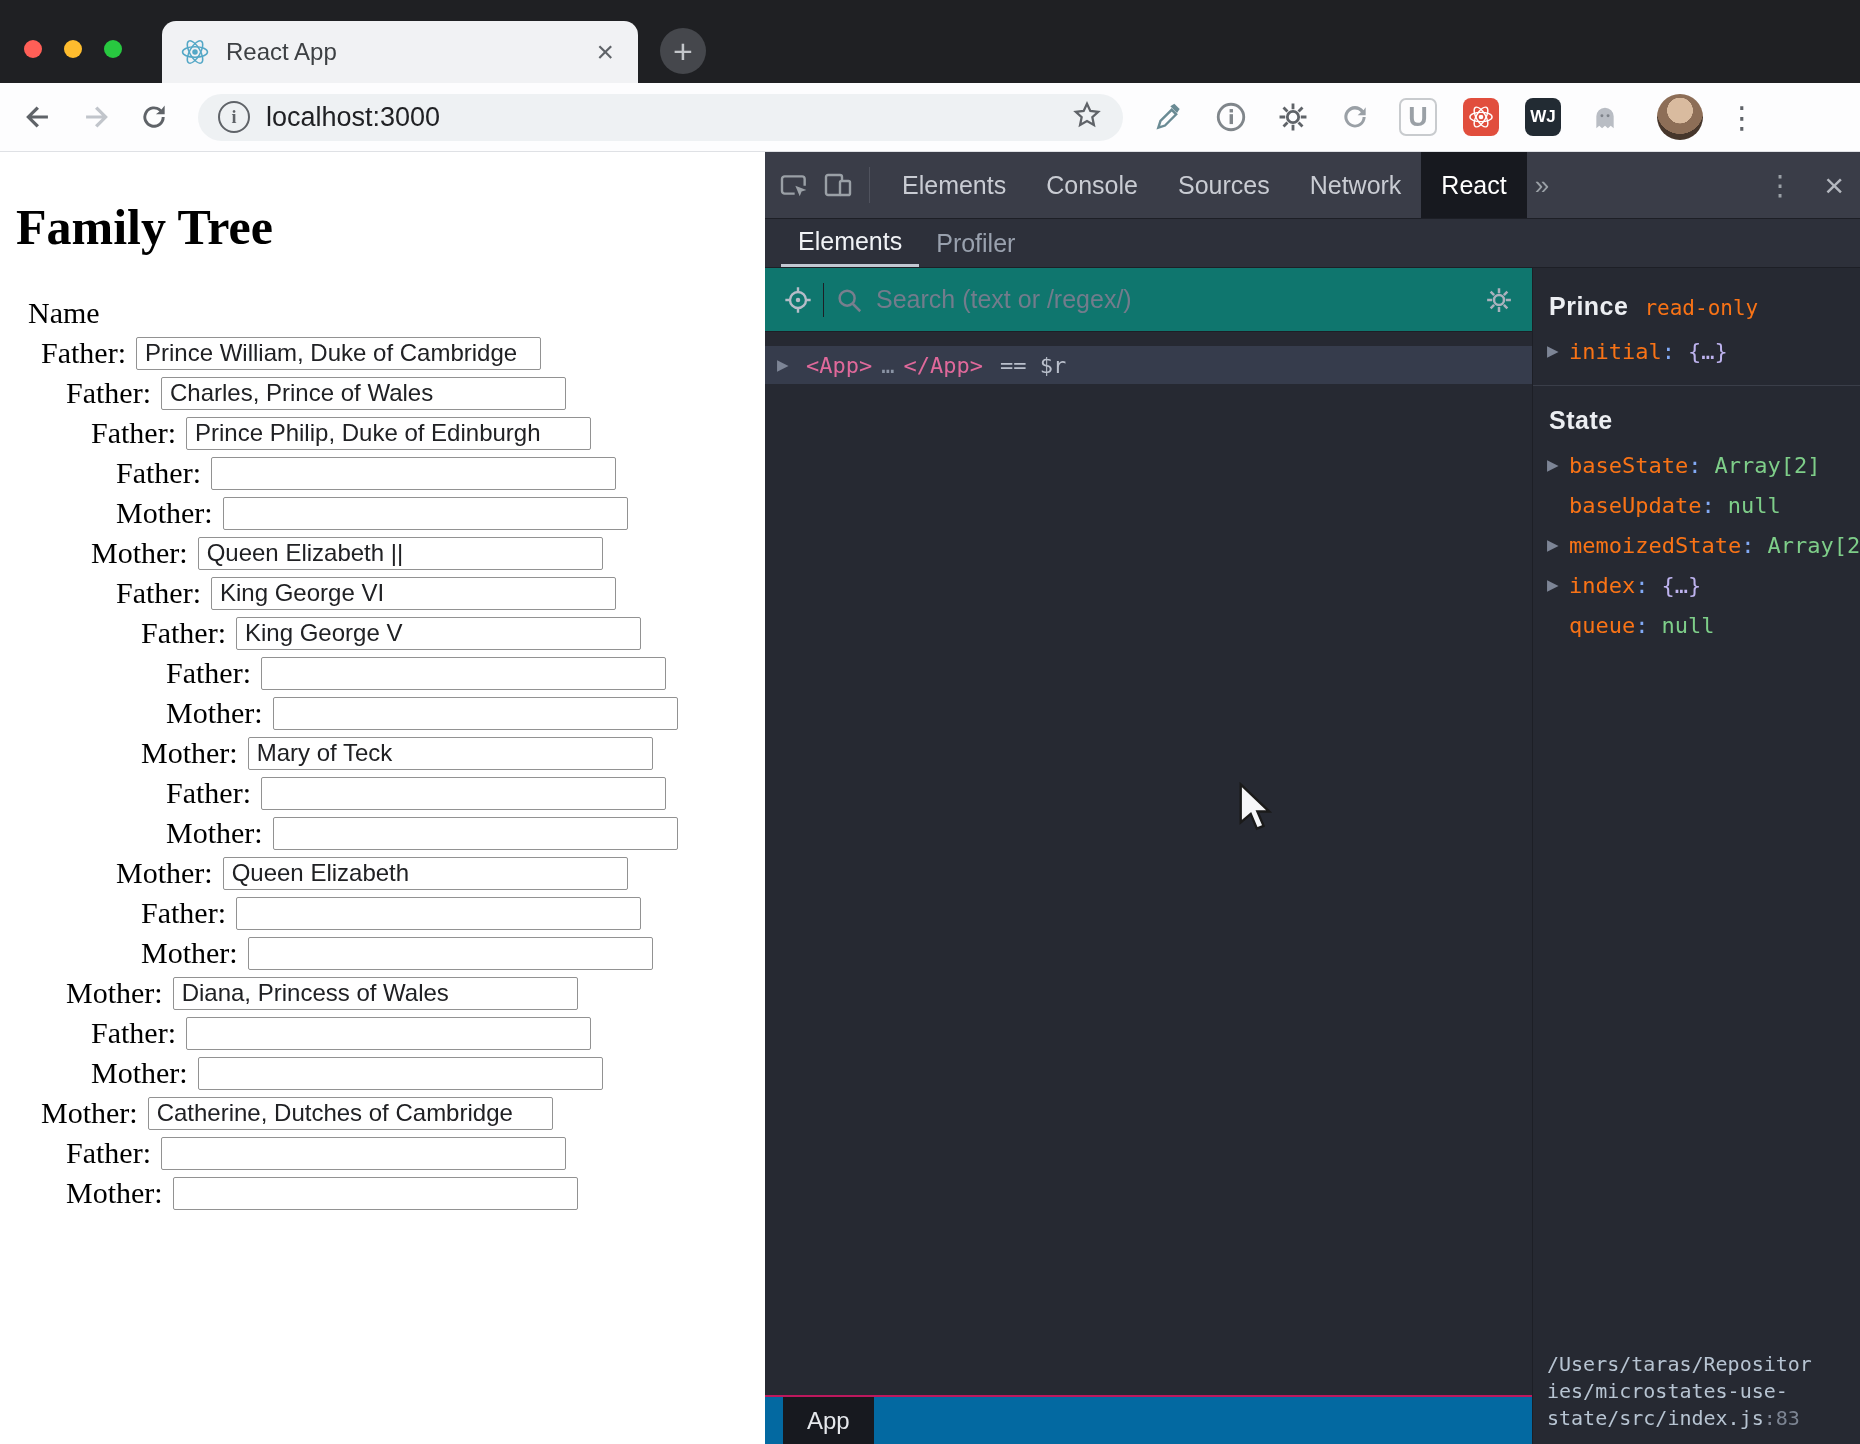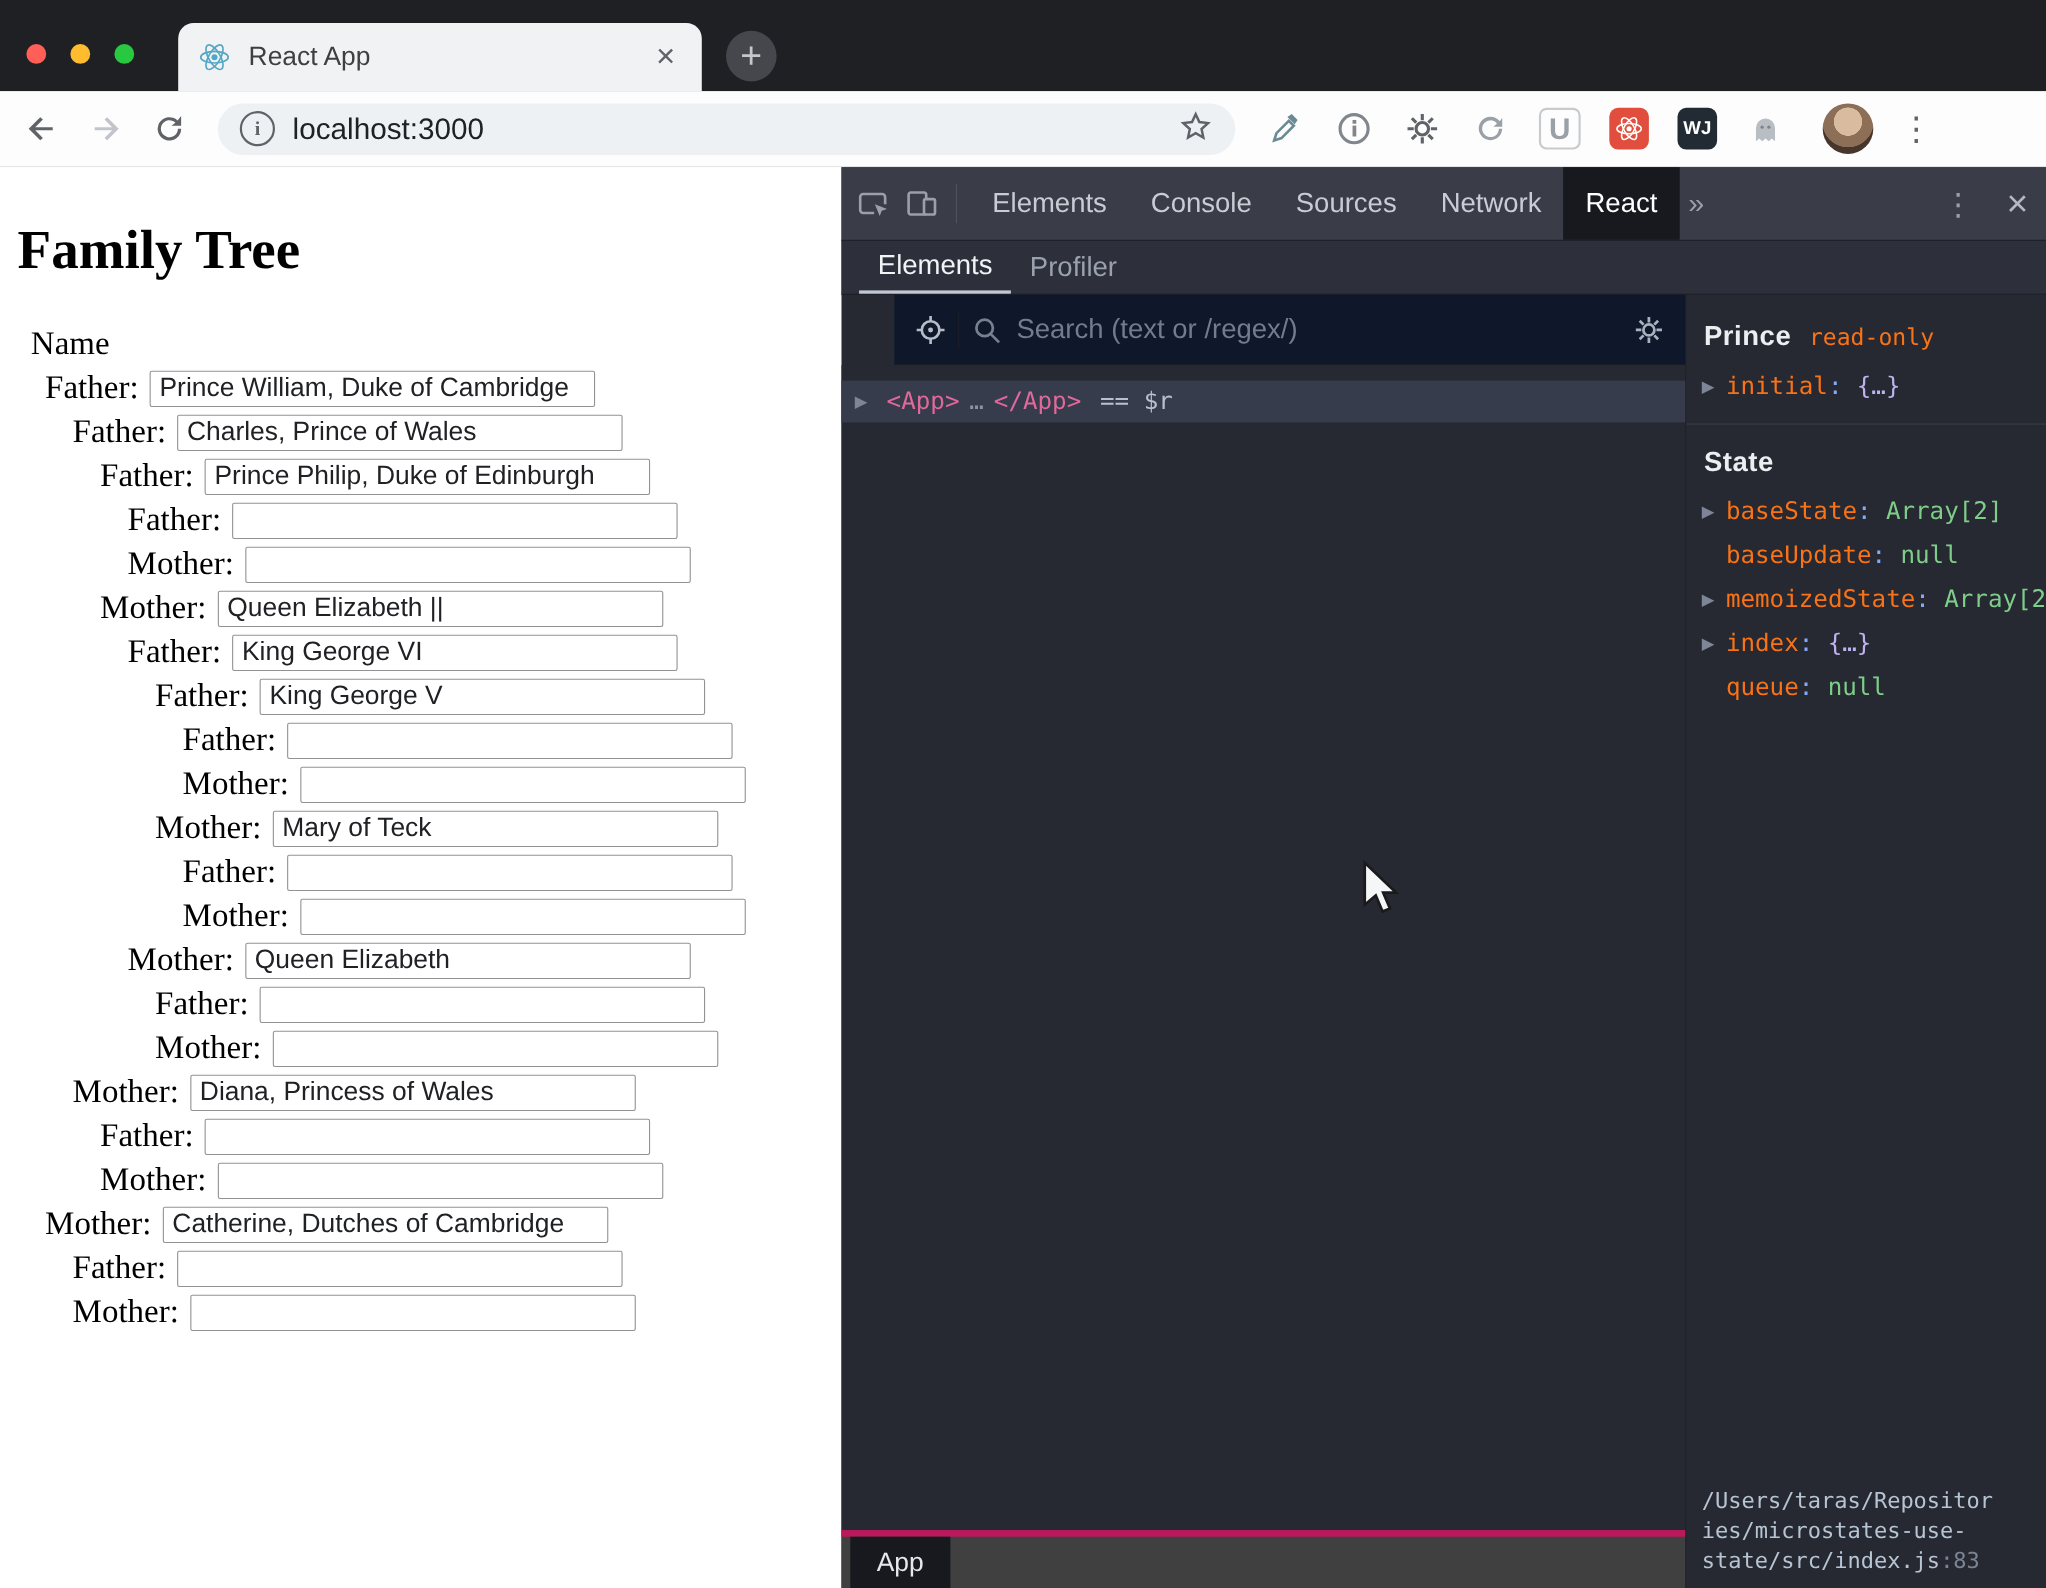--- a/index.html
+++ b/index.html
@@ -57,32 +57,32 @@
   .dt-spacer{flex:1;}
   .dt-menu{font-size:28px;color:#9aa0a6;font-family:"DejaVu Sans",sans-serif;margin-right:30px;}
   .dt-close{font-size:34px;color:#b4b8bf;line-height:1;}
 
   .dt-subtabs{height:48px;flex:0 0 auto;background:#2d303a;border-bottom:1px solid #1d1f26;display:flex;align-items:stretch;padding-left:16px;color:#99a1ae;font-size:25px;}
   .subtab{padding:0 17px;display:flex;align-items:center;box-sizing:border-box;}
   .subtab.active{color:#f1f3f6;border-bottom:3px solid #c2c8d2;}
 
   .dt-body{flex:1;display:flex;min-height:0;}
   .dt-left{width:768px;flex:0 0 auto;display:flex;flex-direction:column;border-right:1px solid #1d1f26;box-sizing:border-box;}
-  .searchrow{height:63px;flex:0 0 auto;background:#0f172a;border-bottom:1px solid #1d1f26;display:flex;align-items:center;padding:0 16px;gap:8px;margin-left:48px;}
+  .searchrow{height:63px;flex:0 0 auto;background:#0f766e;border-bottom:1px solid #1d1f26;display:flex;align-items:center;padding:0 16px;gap:8px;}
   .vdiv{width:1px;height:34px;background:#1d1f26;flex:0 0 auto;}
   .dt-search{flex:1;background:transparent;border:none;outline:none;color:#dfe3ea;font-size:25px;font-family:"Liberation Sans",sans-serif;min-width:0;}
   .dt-search::placeholder{color:#737c8c;}
   .tree{flex:1;background:#262932;padding-top:14px;font-family:"DejaVu Sans Mono",monospace;font-size:22px;min-height:0;}
   .tree-row{height:38px;display:flex;align-items:center;padding:0 12px;gap:9px;}
   .tree-row.selected{background:#363c4c;}
   .tri{color:#7d8596;font-size:15px;width:20px;flex:0 0 auto;font-family:"DejaVu Sans",sans-serif;}
   .tag{color:#e0699b;}
   .dim{color:#8a93a4;}
   .eq{color:#b9bfcb;margin-left:8px;}
-  .crumbbar{height:47px;flex:0 0 auto;background:#404040;border-top:6px solid #be185d;display:flex;align-items:stretch;padding-left:8px;}
+  .crumbbar{height:47px;flex:0 0 auto;background:#0369a1;border-top:2px solid #be185d;display:flex;align-items:stretch;padding-left:18px;}
   .crumb{background:#17191f;color:#e6e8ec;font-size:24px;display:flex;align-items:center;padding:0 24px;}
 
   .dt-right{flex:1;display:flex;flex-direction:column;background:#262932;font-family:"DejaVu Sans Mono",monospace;overflow:hidden;min-width:0;}
   .pane-header{padding:24px 16px 10px;display:flex;align-items:baseline;gap:16px;}
   .pane-header.tight{padding-top:18px;}
   .pane-title{font-family:"Liberation Sans",sans-serif;font-weight:bold;font-size:25px;color:#eceef2;letter-spacing:.5px;}
   .badge{font-size:21px;color:#f97316;}
   .kv-row{display:flex;align-items:center;padding-left:14px;height:40px;white-space:nowrap;overflow:hidden;}
   .kv-row .tri{width:22px;}
   .kv-row[data-expandable="false"] .tri{visibility:hidden;}

